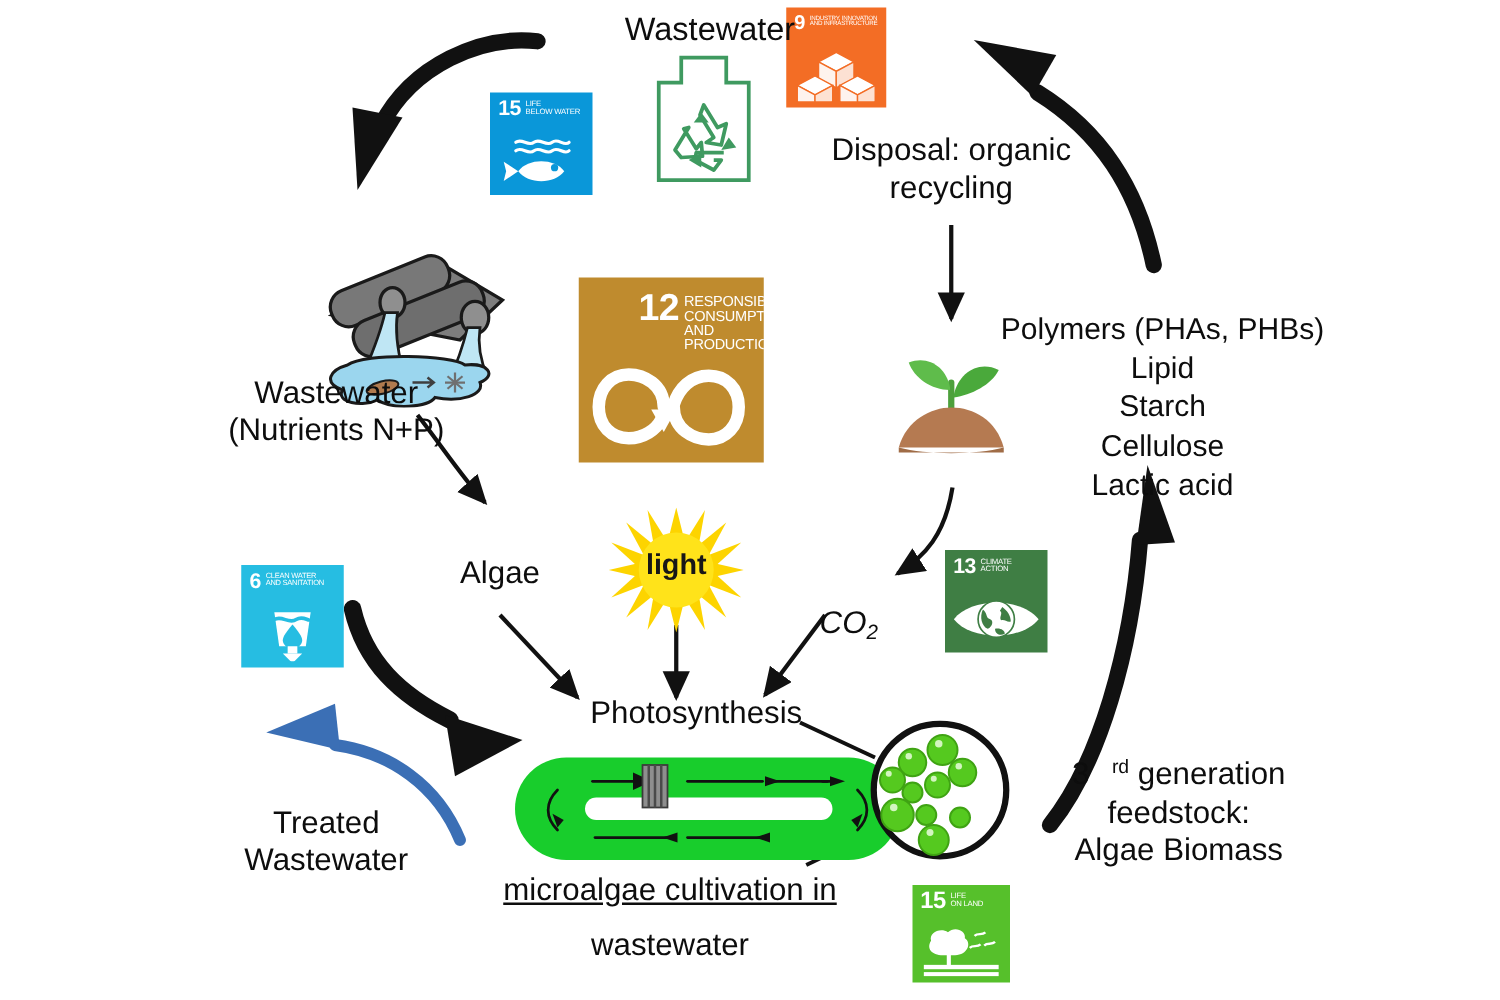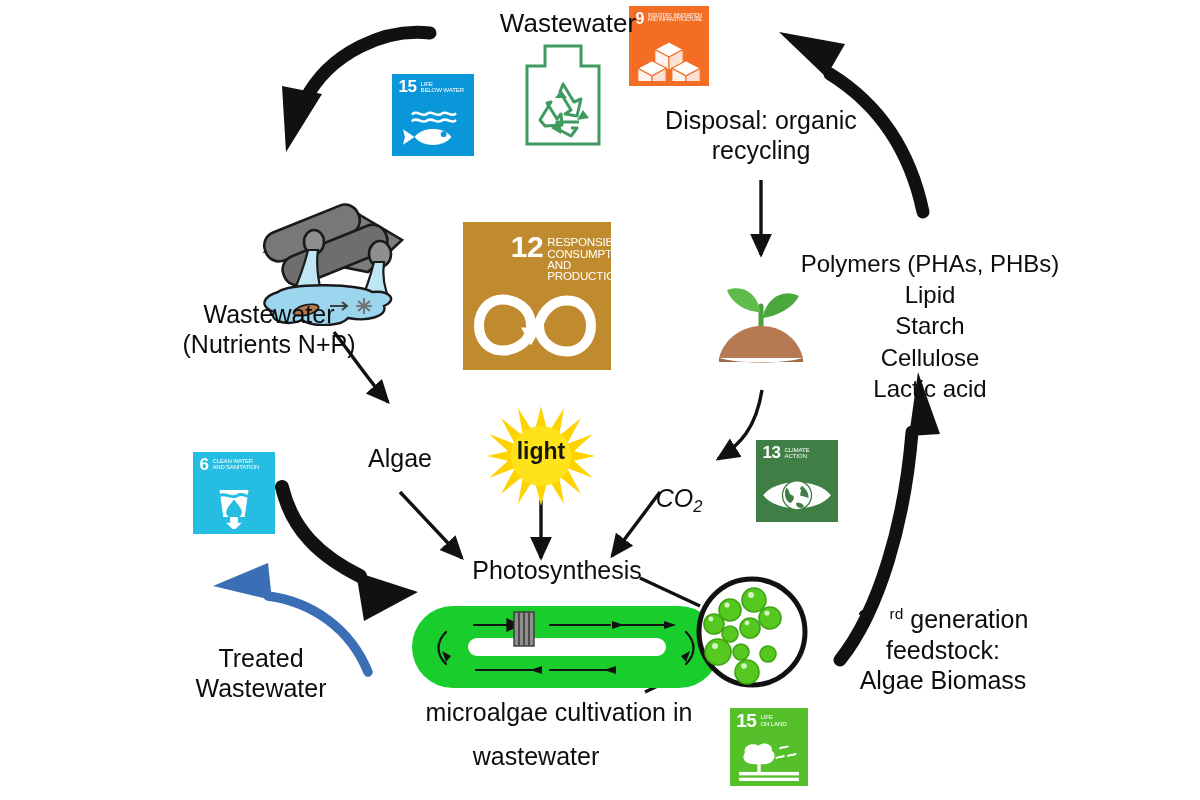--- a/index.html
+++ b/index.html
@@ -422,17 +422,17 @@
   <div class="lbl" style="left:442px;top:556px;width:230px;font-size:25px;">Photosynthesis</div>
 
   <div style="position:absolute;left:798px;top:604px;width:290px;font-size:25px;text-align:center;line-height:1.22;color:#0d0d0d;">
     <span>3</span><sup>rd</sup><span> generation feedstock:</span>
     <div>Algae Biomass</div>
   </div>
 
   <div class="lbl" style="left:168px;top:644px;width:186px;font-size:25px;">Treated
 Wastewater</div>
 
-  <div class="lbl" style="left:409px;top:698px;width:300px;font-size:25px;">microalgae cultivation in</div>
+  <div class="lbl" style="left:386px;top:698px;width:300px;font-size:25px;text-decoration:underline;">microalgae cultivation in</div>
 
   <div class="lbl" style="left:436px;top:742px;width:200px;font-size:25px;">wastewater</div>
 
 </div>
 
 </body></html>

